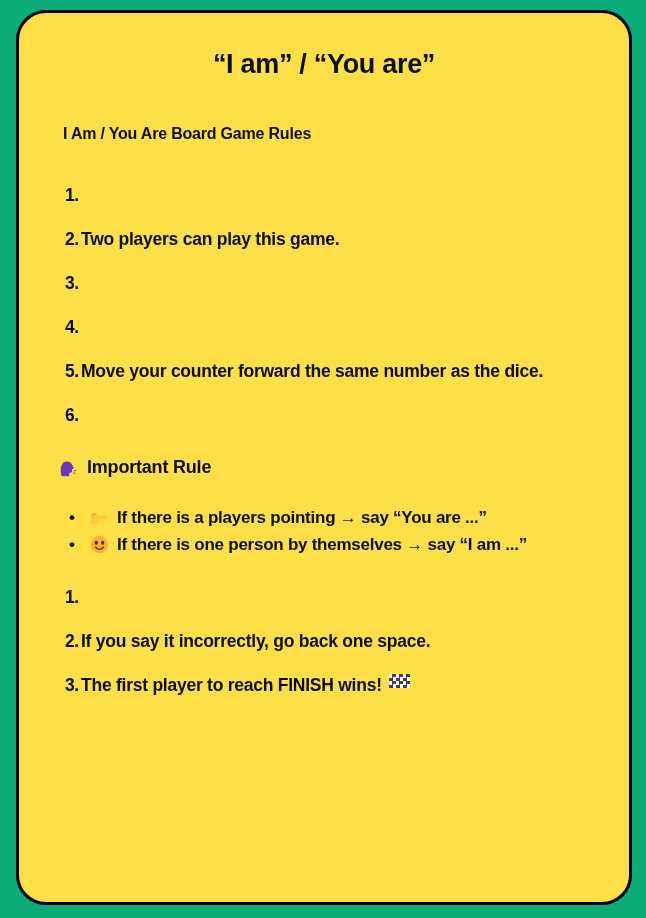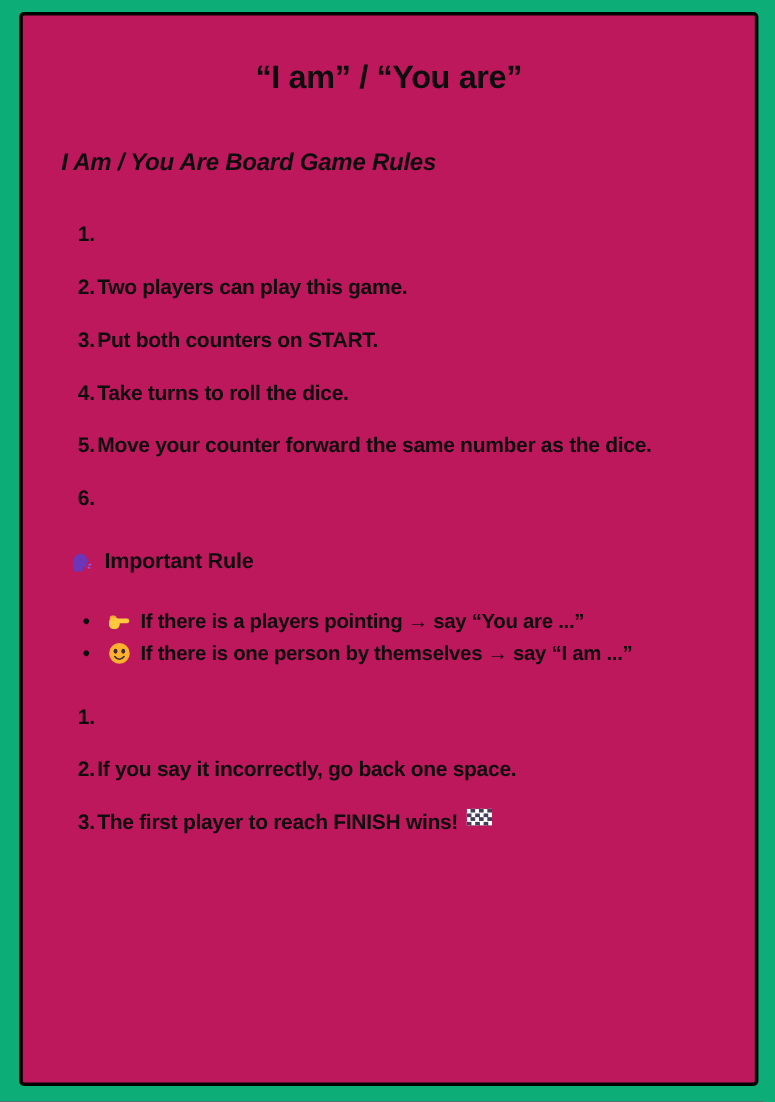--- a/index.html
+++ b/index.html
@@ -9,40 +9,39 @@
     font-family: "Liberation Sans", sans-serif;
     font-weight: 700;
     color: #0d0d0d;
     position: relative;
     overflow: hidden;
   }
   .card {
     position: absolute;
     left: 16px; top: 10px;
     width: 616px; height: 895px;
-    background: #be185d;
+    background: #fde047;
     border: 3px solid #000000;
-    border-radius: 4px;
+    border-radius: 30px;
     box-sizing: border-box;
   }
   .title {
     position: absolute;
     left: 0; right: 0; top: 36px;
     margin: 0;
     text-align: center;
     font-size: 27px;
     letter-spacing: -0.3px;
   }
   .heading {
     position: absolute;
-    left: 32px; top: 112px;
+    left: 44px; top: 112px;
     margin: 0;
-    font-size: 20px;
+    font-size: 16px;
     letter-spacing: -0.2px;
-    font-style: italic;
   }
   .list { position: absolute; left: 0; right: 10px; }
   .listA { top: 171px; }
   .listB { top: 573px; }
   .oli {
     display: flex;
     font-size: 17.5px;
     line-height: 22px;
     margin-bottom: 22px;
     letter-spacing: -0.25px;
@@ -94,25 +93,23 @@
   <div class="list listA">
     <div class="oli">
       <span class="num">1.</span>
     </div>
     <div class="oli">
       <span class="num">2.</span>
       <span class="txt">Two players can play this game.</span>
     </div>
     <div class="oli">
       <span class="num">3.</span>
-      <span class="txt">Put both counters on START.</span>
     </div>
     <div class="oli">
       <span class="num">4.</span>
-      <span class="txt">Take turns to roll the dice.</span>
     </div>
     <div class="oli">
       <span class="num">5.</span>
       <span class="txt">Move your counter forward the same number as the dice.</span>
     </div>
     <div class="oli">
       <span class="num">6.</span>
     </div>
   </div>
 

